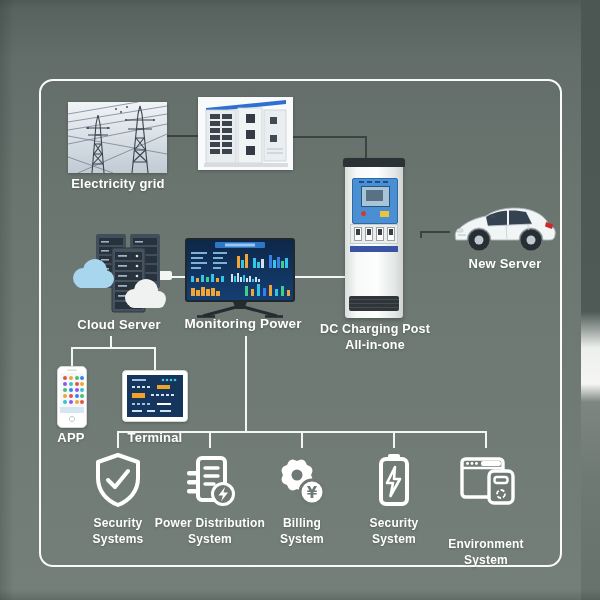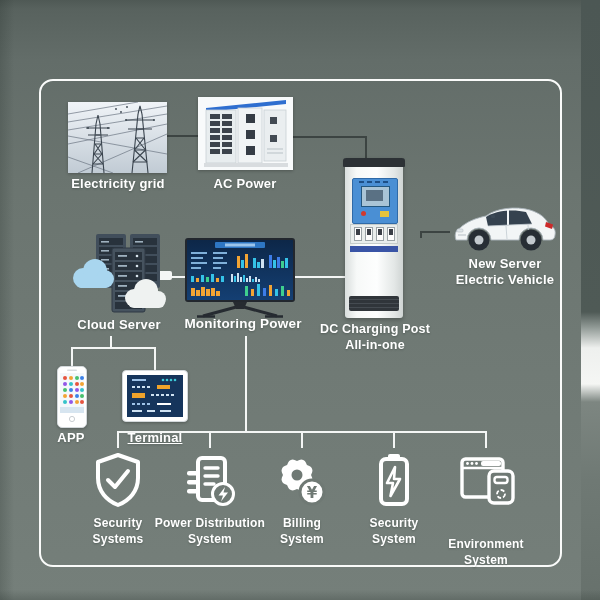--- a/index.html
+++ b/index.html
@@ -150,21 +150,20 @@
       <g fill="#424a53">
           <rect x="72" y="20" width="7" height="7"></rect>
           <rect x="72" y="38" width="7" height="7"></rect>
         </g>
       <g stroke="#b8c1c6" stroke-width="1">
           <path d="M69 52 H85 M69 56 H85"></path>
         </g>
       <rect x="6" y="66" width="84" height="4" fill="#d8dcdf"></rect>
     </svg>
   </div>
-  <div class="lbl" style="left:193px;top:176px;width:104px;">AC Power</div>
 
   <div class="post">
     <div class="cap"></div>
     <div class="hmi">
       <span class="dash" style="left:6px;"></span>
         <span class="dash" style="left:14px;"></span>
       <span class="dash" style="left:22px;"></span>
         <span class="dash" style="left:30px;"></span>
       <span class="scr">
           <i></i>
@@ -198,21 +197,20 @@
       <circle cx="85" cy="40" r="10.5" fill="#272e35"></circle>
         <circle cx="85" cy="40" r="4.5" fill="#c3cacf"></circle>
       <path d="M100 22 L107 24.5 L106 29 L99 26.5 Z" fill="#cc2a2a"></path>
       <rect x="11" y="29" width="6" height="3" rx="1" fill="#dfe5e8" stroke="#b6bec4" stroke-width="0.6"></rect>
       <path d="M12 35 H20" stroke="#b6bec4" stroke-width="1"></path>
       <rect x="45" y="15" width="4" height="3" rx="1" fill="#3c4a57"></rect>
     </svg>
   </div>
   <div class="lbl" style="left:444px;top:256px;width:122px;">
     <div>New Server</div>
-    <div>Electric Vehicle</div>
   </div>
 
   <div class="abs" style="left:72px;top:232px;width:96px;height:84px;">
     <svg width="96" height="84" viewBox="0 0 96 84">
       <g>
         <rect x="24" y="2" width="30" height="54" rx="2" fill="#414e5b"></rect>
         <g fill="#28323c">
             <rect x="27" y="6" width="24" height="7"></rect>
             <rect x="27" y="15" width="24" height="7"></rect>
             <rect x="27" y="24" width="24" height="7"></rect>
@@ -426,21 +424,21 @@
           </g>
         <rect x="30" y="28" width="14" height="2" fill="#ffffff"></rect>
         <g fill="#cfe2f2">
             <rect x="5" y="35" width="10" height="2"></rect>
             <rect x="20" y="35" width="8" height="2"></rect>
             <rect x="33" y="35" width="11" height="2"></rect>
           </g>
       </svg>
     </div>
   </div>
-  <div class="lbl" style="left:118px;top:430px;width:74px;text-decoration:underline;">Terminal</div>
+  <div class="lbl" style="left:118px;top:430px;width:74px;">Terminal</div>
 
   <div class="sysicon" style="left:92px;">
     <svg width="52" height="56" viewBox="0 0 52 56">
       <path d="M26 3 L46 10 V26 C46 39 37.5 48.5 26 53 C14.5 48.5 6 39 6 26 V10 Z" fill="none" stroke="#ffffff" stroke-width="4" stroke-linejoin="round"></path>
       <polyline points="16,28 23,35 36,19" fill="none" stroke="#ffffff" stroke-width="4" stroke-linecap="round" stroke-linejoin="round"></polyline>
     </svg>
   </div>
   <div class="sysicon" style="left:184px;">
     <svg width="52" height="56" viewBox="0 0 52 56">
       <g fill="#ffffff">

